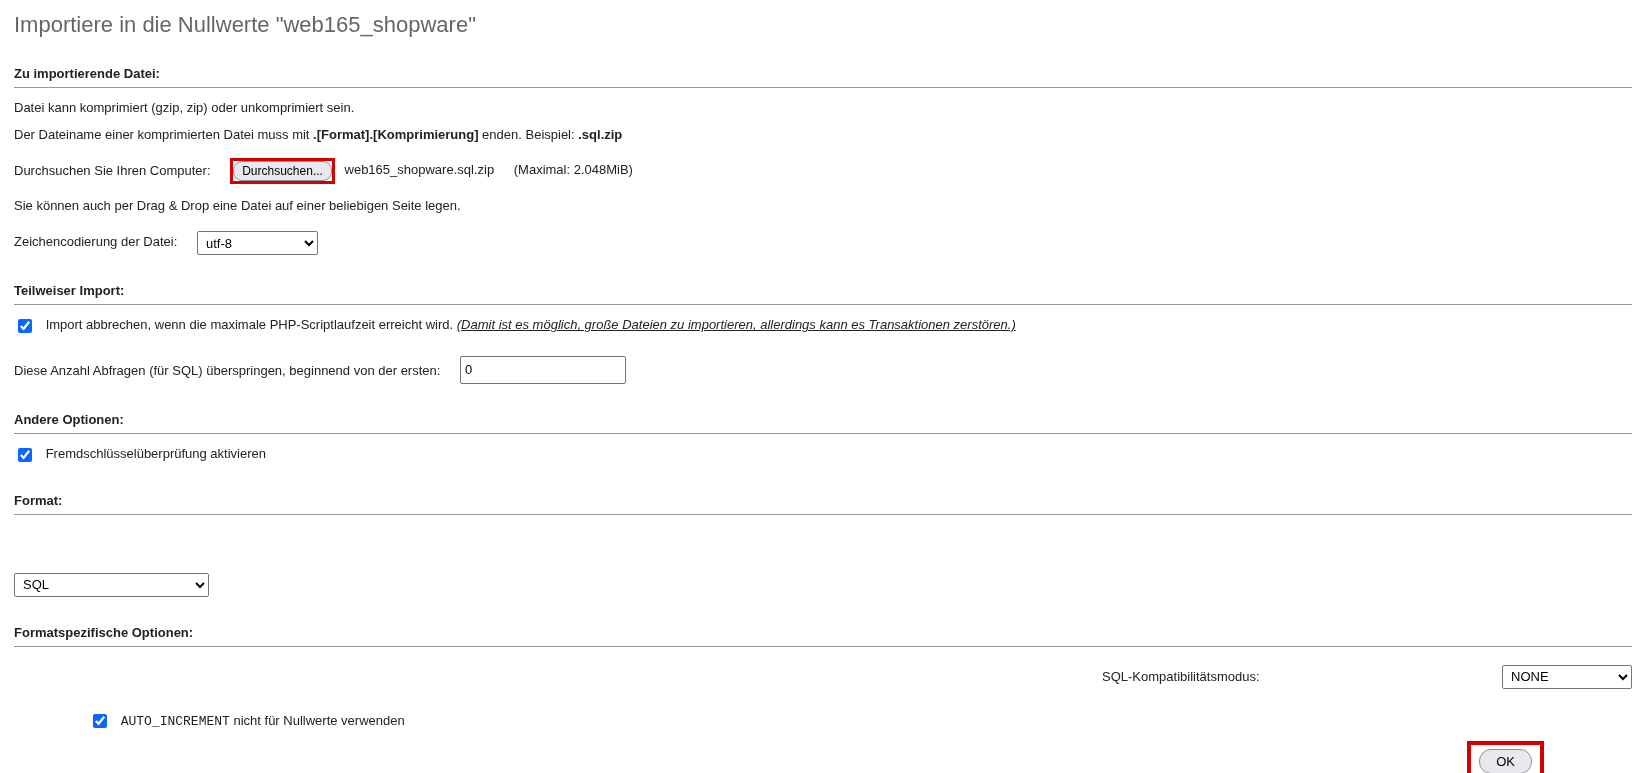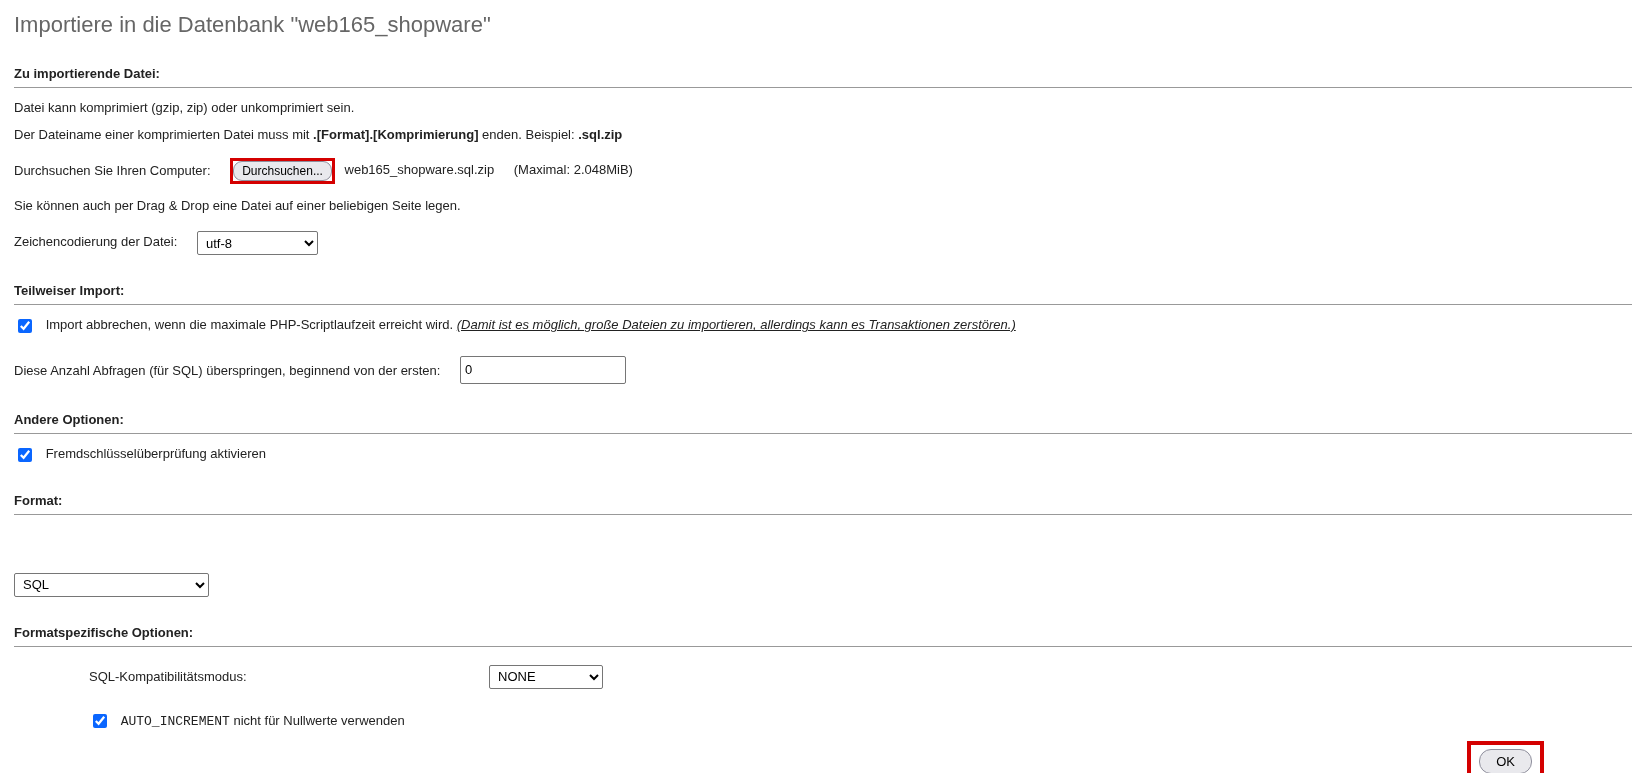--- a/index.html
+++ b/index.html
@@ -52,21 +52,21 @@
     font-size: 13px;
     padding: 2px 4px;
     background: #fff;
     border: 1px solid #767676;
     border-radius: 2px;
     height: 24px;
     vertical-align: middle;
   }
   select.charset { width: 121px; }
   select.format  { width: 195px; margin-top: 48px; }
-  select.compat  { width: 114px; }
+  select.compat  { width: 130px; }
   input[type="number"].skip {
     width: 156px;
     height: 22px;
     padding: 2px 4px;
     border: 1px solid #767676;
     border-radius: 2px;
     font-size: 13px;
   }
   input[type="checkbox"] {
     width: 14px;
@@ -76,20 +76,21 @@
     margin-right: 10px;
   }
   .indent-block {
     margin-left: 75px;
     margin-top: 18px;
   }
   .form-row {
     display: flex;
     align-items: center;
     margin-bottom: 22px;
+    justify-content: flex-end;
   }
   .form-label-col {
     width: 400px;
   }
   code.mono {
     font-family: "Courier New", monospace;
     font-size: 13px;
   }
   .ok-container {
     position: relative;
@@ -124,21 +125,21 @@
   .footer-icon svg { width: 14px; height: 14px; }
   .gap-left-sm { margin-left: 6px; }
   .gap-left-md { margin-left: 16px; }
   .inline-seg { display:inline; }
 </style>
 </head>
 <body>
 
 <div class="page">
 
-  <h2 class="page-title">Importiere in die Datenbank "web165_shopware"</h2>
+  <h2 class="page-title">Importiere in die Nullwerte "web165_shopware"</h2>
 
   <div class="section-heading">Zu importierende Datei:</div>
 
   <div class="row">Datei kann komprimiert (gzip, zip) oder unkomprimiert sein.</div>
 
   <div class="row">
     <span class="inline-seg">Der Dateiname einer komprimierten Datei muss mit </span><span class="bold inline-seg">.[Format].[Komprimierung]</span><span class="inline-seg"> enden. Beispiel: </span><span class="bold inline-seg">.sql.zip</span>
   </div>
 
   <div class="row" style="margin-top:12px;">

